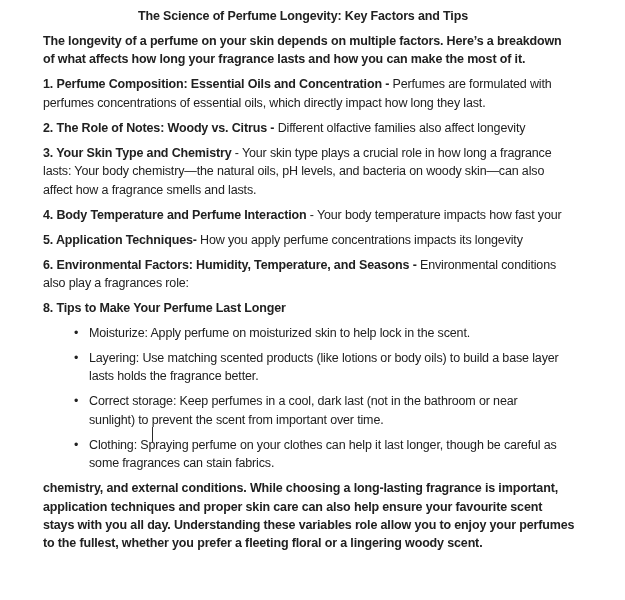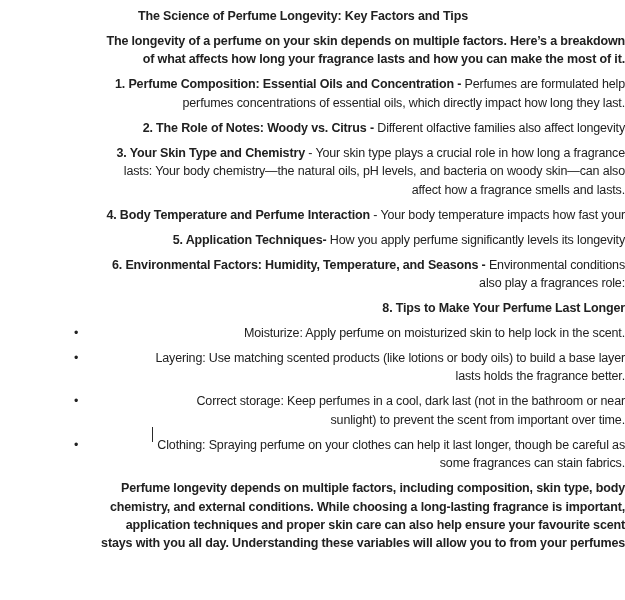--- a/index.html
+++ b/index.html
@@ -17,21 +17,20 @@
     position: relative;
     box-sizing: border-box;
     width: 625px;
     height: 600px;
     padding: 7px 0 0 43px;
     overflow: hidden;
     background: #ffffff;
   }
   .block {
     margin: 0 0 6.7px 0;
-    text-align: right;
   }
   .line {
     height: 18.35px;
     line-height: 18.35px;
     font-size: 12.5px;
     letter-spacing: -0.15px;
     white-space: pre;
   }
   .b { font-weight: 700; }
   .title-block {
@@ -65,36 +64,36 @@
 <div class="page">
   <div id="content">
       <div class="block title-block">
         <div class="line"><span class="b">The Science of Perfume Longevity: Key Factors and Tips</span></div>
       </div>
       <div class="block">
         <div class="line"><span class="b">The longevity of a perfume on your skin depends on multiple factors. Here’s a breakdown</span></div>
         <div class="line"><span class="b">of what affects how long your fragrance lasts and how you can make the most of it.</span></div>
       </div>
       <div class="block">
-        <div class="line"><span class="b">1. Perfume Composition: Essential Oils and Concentration - </span><span>Perfumes are formulated help</span></div>
+        <div class="line"><span class="b">1. Perfume Composition: Essential Oils and Concentration - </span><span>Perfumes are formulated with</span></div>
         <div class="line"><span>perfumes concentrations of essential oils, which directly impact how long they last.</span></div>
       </div>
       <div class="block">
         <div class="line"><span class="b">2. The Role of Notes: Woody vs. Citrus - </span><span>Different olfactive families also affect longevity</span></div>
       </div>
       <div class="block">
         <div class="line"><span class="b">3. Your Skin Type and Chemistry</span><span> - Your skin type plays a crucial role in how long a fragrance</span></div>
         <div class="line"><span>lasts: Your body chemistry—the natural oils, pH levels, and bacteria on woody skin—can also</span></div>
         <div class="line"><span>affect how a fragrance smells and lasts.</span></div>
       </div>
       <div class="block">
         <div class="line"><span class="b">4. Body Temperature and Perfume Interaction</span><span> - Your body temperature impacts how fast your</span></div>
       </div>
       <div class="block">
-        <div class="line"><span class="b">5. Application Techniques-</span><span> How you apply perfume significantly levels its longevity</span></div>
+        <div class="line"><span class="b">5. Application Techniques-</span><span> How you apply perfume concentrations impacts its longevity</span></div>
       </div>
       <div class="block">
         <div class="line"><span class="b">6. Environmental Factors: Humidity, Temperature, and Seasons - </span><span>Environmental conditions</span></div>
         <div class="line"><span>also play a fragrances role:</span></div>
       </div>
       <div class="block">
         <div class="line"><span class="b">8. Tips to Make Your Perfume Last Longer</span></div>
       </div>
       <div class="block bullet-block">
         <span class="bullet-marker">•</span>
@@ -109,20 +108,20 @@
         <span class="bullet-marker">•</span>
         <div class="line"><span>Correct storage: Keep perfumes in a cool, dark last (not in the bathroom or near</span></div>
         <div class="line"><span>sunlight) to prevent the scent from important over time.</span></div>
       </div>
       <div class="block bullet-block">
         <span class="bullet-marker">•</span>
         <div class="line"><span>Clothing: Spraying perfume on your clothes can help it last longer, though be careful as</span></div>
         <div class="line"><span>some fragrances can stain fabrics.</span></div>
       </div>
       <div class="block">
-        <div class="line"><span class="b">Perfume longevity depends on multiple factors, including composition, skin type, body</span></div>
         <div class="line"><span class="b">chemistry, and external conditions. While choosing a long-lasting fragrance is important,</span></div>
         <div class="line"><span class="b">application techniques and proper skin care can also help ensure your favourite scent</span></div>
-        <div class="line"><span class="b">stays with you all day. Understanding these variables will allow you to from your perfumes</span></div>
+        <div class="line"><span class="b">stays with you all day. Understanding these variables role allow you to enjoy your perfumes</span></div>
+        <div class="line"><span class="b">to the fullest, whether you prefer a fleeting floral or a lingering woody scent.</span></div>
       </div>
     </div>
   <div class="caret"></div>
 </div>
 
 </body></html>

